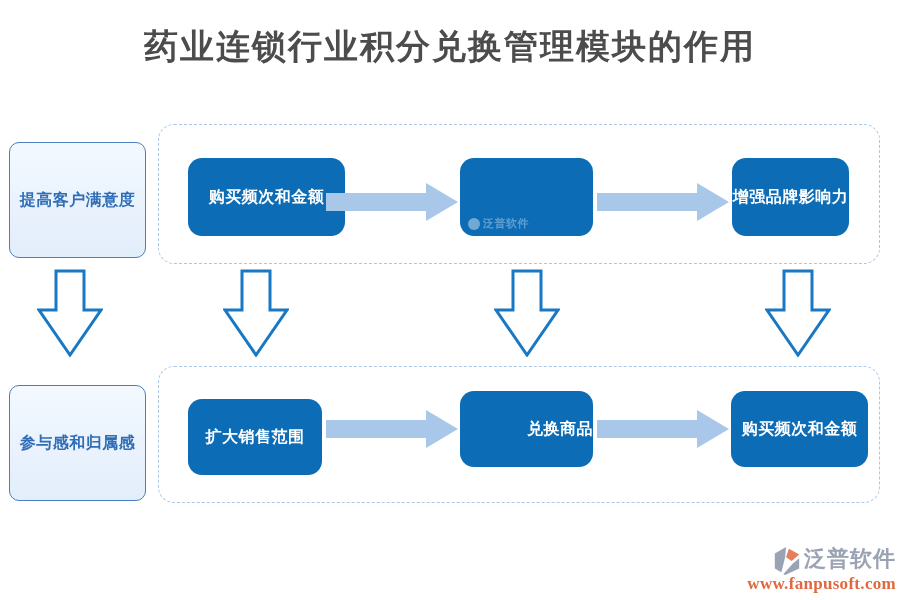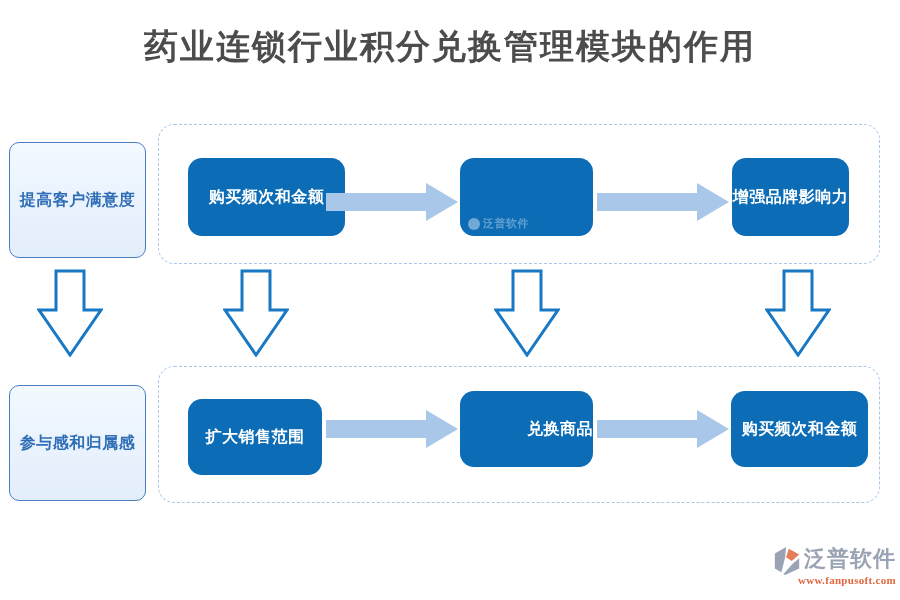--- a/index.html
+++ b/index.html
@@ -52,21 +52,21 @@
   }
   .footer-logo{
     position:absolute;right:4px;top:546px;display:flex;flex-direction:column;align-items:flex-end;
   }
   .footer-top{display:flex;align-items:flex-start;gap:2px;}
   .brand-name{
     font-size:22px;font-weight:bold;color:var(--brand-gray);letter-spacing:1px;line-height:1.2;
   }
   .brand-url{
     font-family:"Liberation Serif","DejaVu Serif",serif;
-    font-size:11px;font-weight:bold;color:var(--brand-orange);letter-spacing:0.3px;margin-top:-2px;
+    font-size:17px;font-weight:bold;color:var(--brand-orange);letter-spacing:0.3px;margin-top:-2px;
   }
 </style>
 </head>
 <body>
 
 <div class="canvas">
 
   <h1 class="title">药业连锁行业积分兑换管理模块的作用</h1>
 
   <div class="side-box" style="top:142px;">

